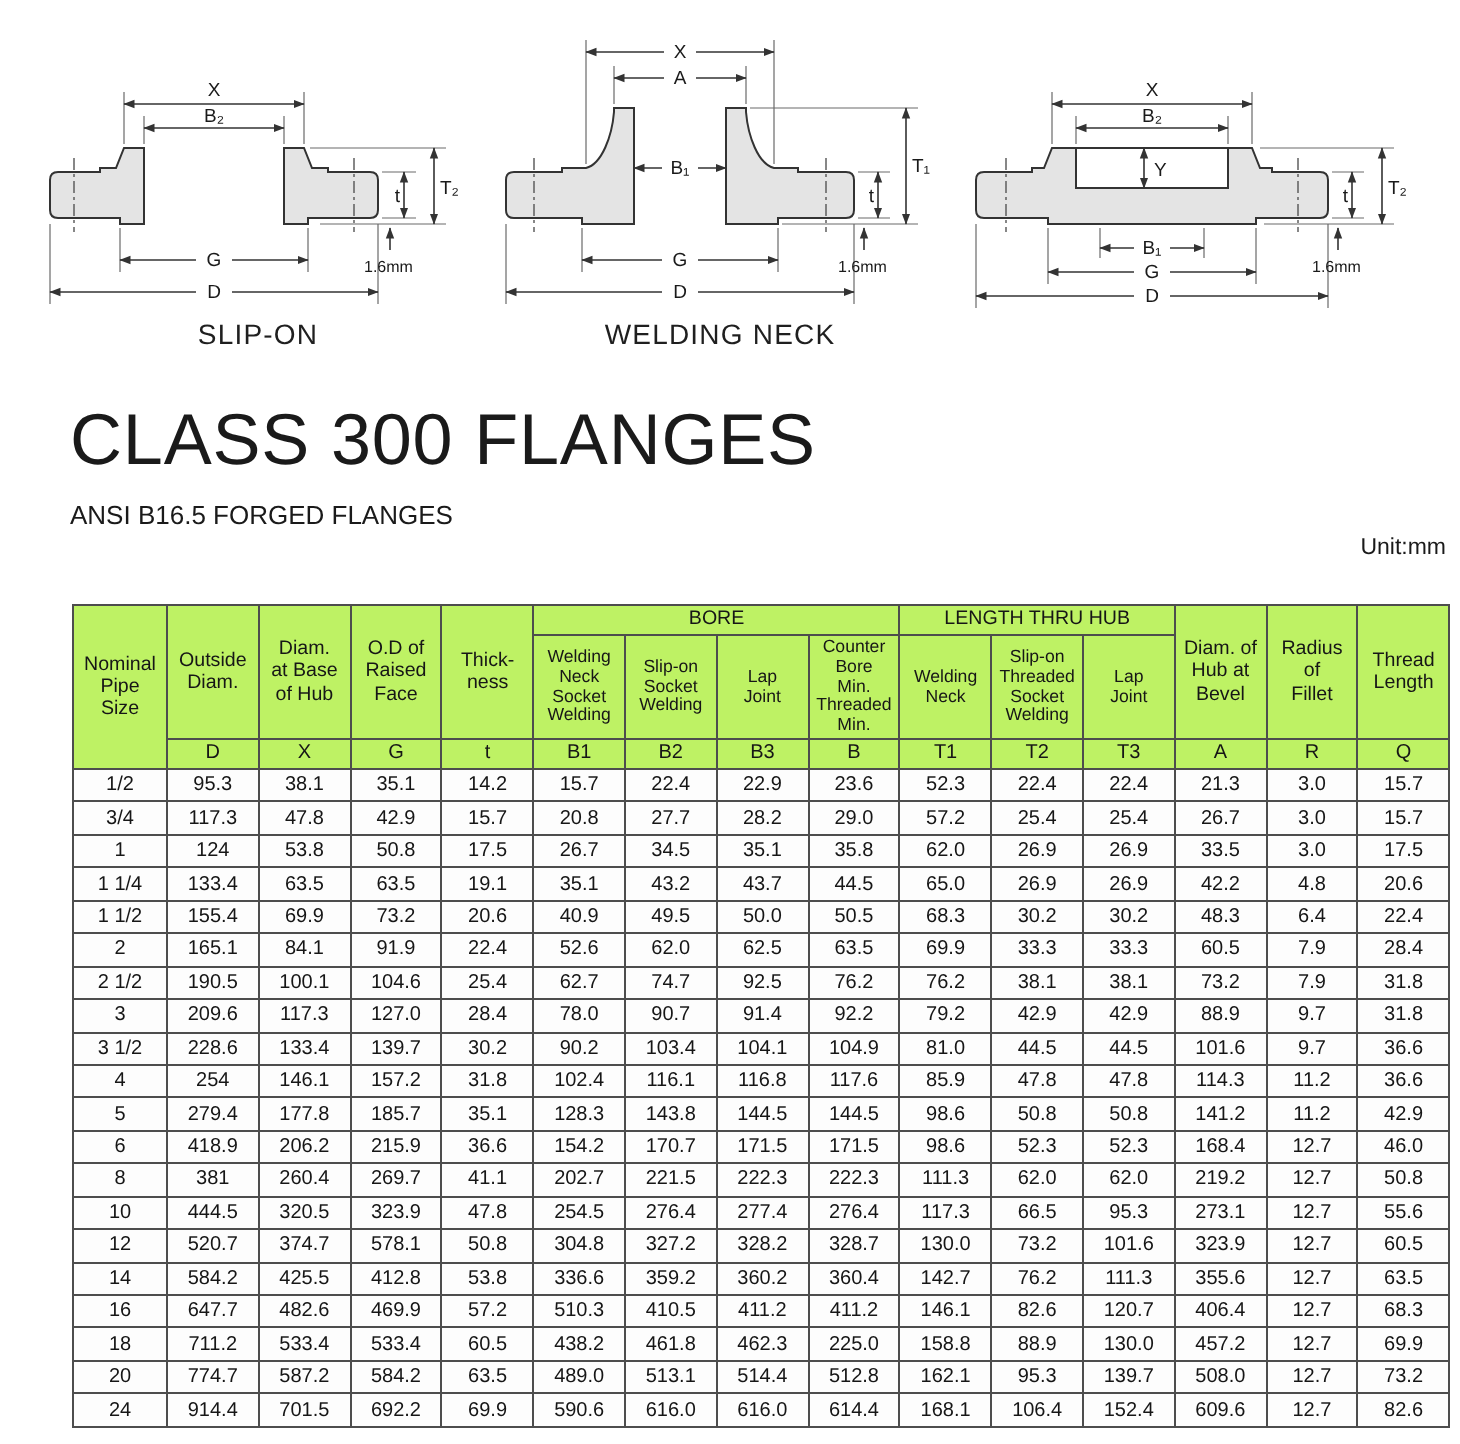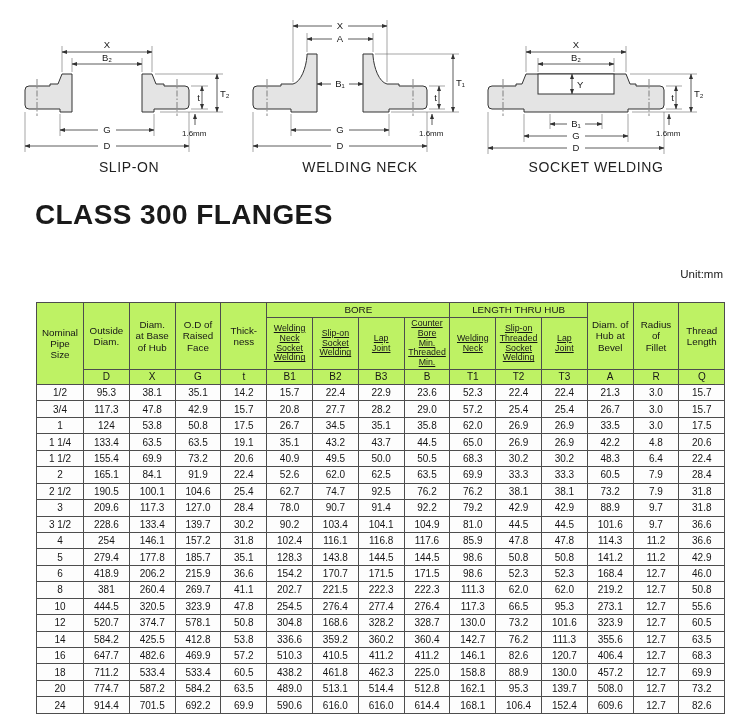--- a/index.html
+++ b/index.html
@@ -13,31 +13,31 @@
   svg text{font-family:"Liberation Sans","DejaVu Sans",sans-serif;font-size:9.5px;fill:#1a1a1a;}
   svg .small{font-size:8px;}
   .body-fill{fill:#e4e4e4;stroke:#333;stroke-width:1;}
   .socket-fill{fill:#ffffff;stroke:#333;stroke-width:1;}
   .dim{stroke:#333;stroke-width:.8;fill:none;}
   .ext{stroke:#6a6a6a;stroke-width:.6;fill:none;}
   .cl{stroke:#555;stroke-width:.7;stroke-dasharray:6 2 1.5 2;fill:none;}
   .lblbg{fill:#ffffff;}
   
   .titleblock{position:absolute;left:35px;top:199px;}
-  h1{margin:0;font-size:28px;font-weight:700;letter-spacing:.4px;color:#1a1a1a;}
+  h1{margin:0;font-size:36px;font-weight:400;letter-spacing:.4px;color:#1a1a1a;}
   .subtitle{font-size:13px;margin-top:9px;color:#1a1a1a;}
   
   .unit{position:absolute;top:268px;right:7px;font-size:11.5px;color:#1a1a1a;}
   
   table{position:absolute;left:36px;top:302px;width:688px;border-collapse:collapse;
         table-layout:fixed;border:1.5px solid #333;}
   th,td{border:1px solid #4d4d4d;text-align:center;vertical-align:middle;padding:0;overflow:hidden;}
   thead th{background:#bef264;font-weight:400;font-size:8.8px;line-height:1.13;white-space:pre-line;}
   tr.group-row{height:15px;} tr.group-row th{font-size:9.8px;}
-  tr.sub-row{height:52px;text-decoration:underline;}
+  tr.sub-row{height:52px;}
   tr.sym-row{height:15px;} tr.sym-row th{font-size:10px;}
   tbody tr{height:16.45px;}
   tbody td{background:#fdfdfd;font-size:10px;}
 </style>
 </head>
 <body>
 
 <div class="page">
 
   <div class="diagrams">
@@ -184,26 +184,26 @@
           <text x="100" y="121" text-anchor="middle">B₁</text>
           <rect class="lblbg" x="91" y="124" width="18" height="11"></rect>
           <text x="100" y="133" text-anchor="middle">G</text>
           <rect class="lblbg" x="91" y="136" width="18" height="11"></rect>
           <text x="100" y="145" text-anchor="middle">D</text>
           <text x="198" y="95" text-anchor="end">t</text>
           <text x="218" y="91" text-anchor="start">T₂</text>
           <text class="small" x="180" y="130" text-anchor="start">1.6mm</text>
         </g>
       </svg>
-      <figcaption>SOCKET WELDING</figcaption>
     </figure>
   </div>
 
   <div class="titleblock">
     <h1>CLASS 300 FLANGES</h1>
+    <div class="subtitle">ANSI B16.5 FORGED FLANGES</div>
   </div>
 
   <div class="unit">Unit:mm</div>
 
   <table>
     <colgroup>
       <col style="width:47px">
       <col span="14" style="width:45.8px">
     </colgroup>
     <thead>
@@ -527,21 +527,21 @@
           <td>55.6</td>
         </tr>
 
         <tr>
           <td>12</td>
           <td>520.7</td>
           <td>374.7</td>
           <td>578.1</td>
           <td>50.8</td>
           <td>304.8</td>
-          <td>168.6</td>
+          <td>327.2</td>
           <td>328.2</td>
           <td>328.7</td>
           <td>130.0</td>
           <td>73.2</td>
           <td>101.6</td>
           <td>323.9</td>
           <td>12.7</td>
           <td>60.5</td>
         </tr>
 

